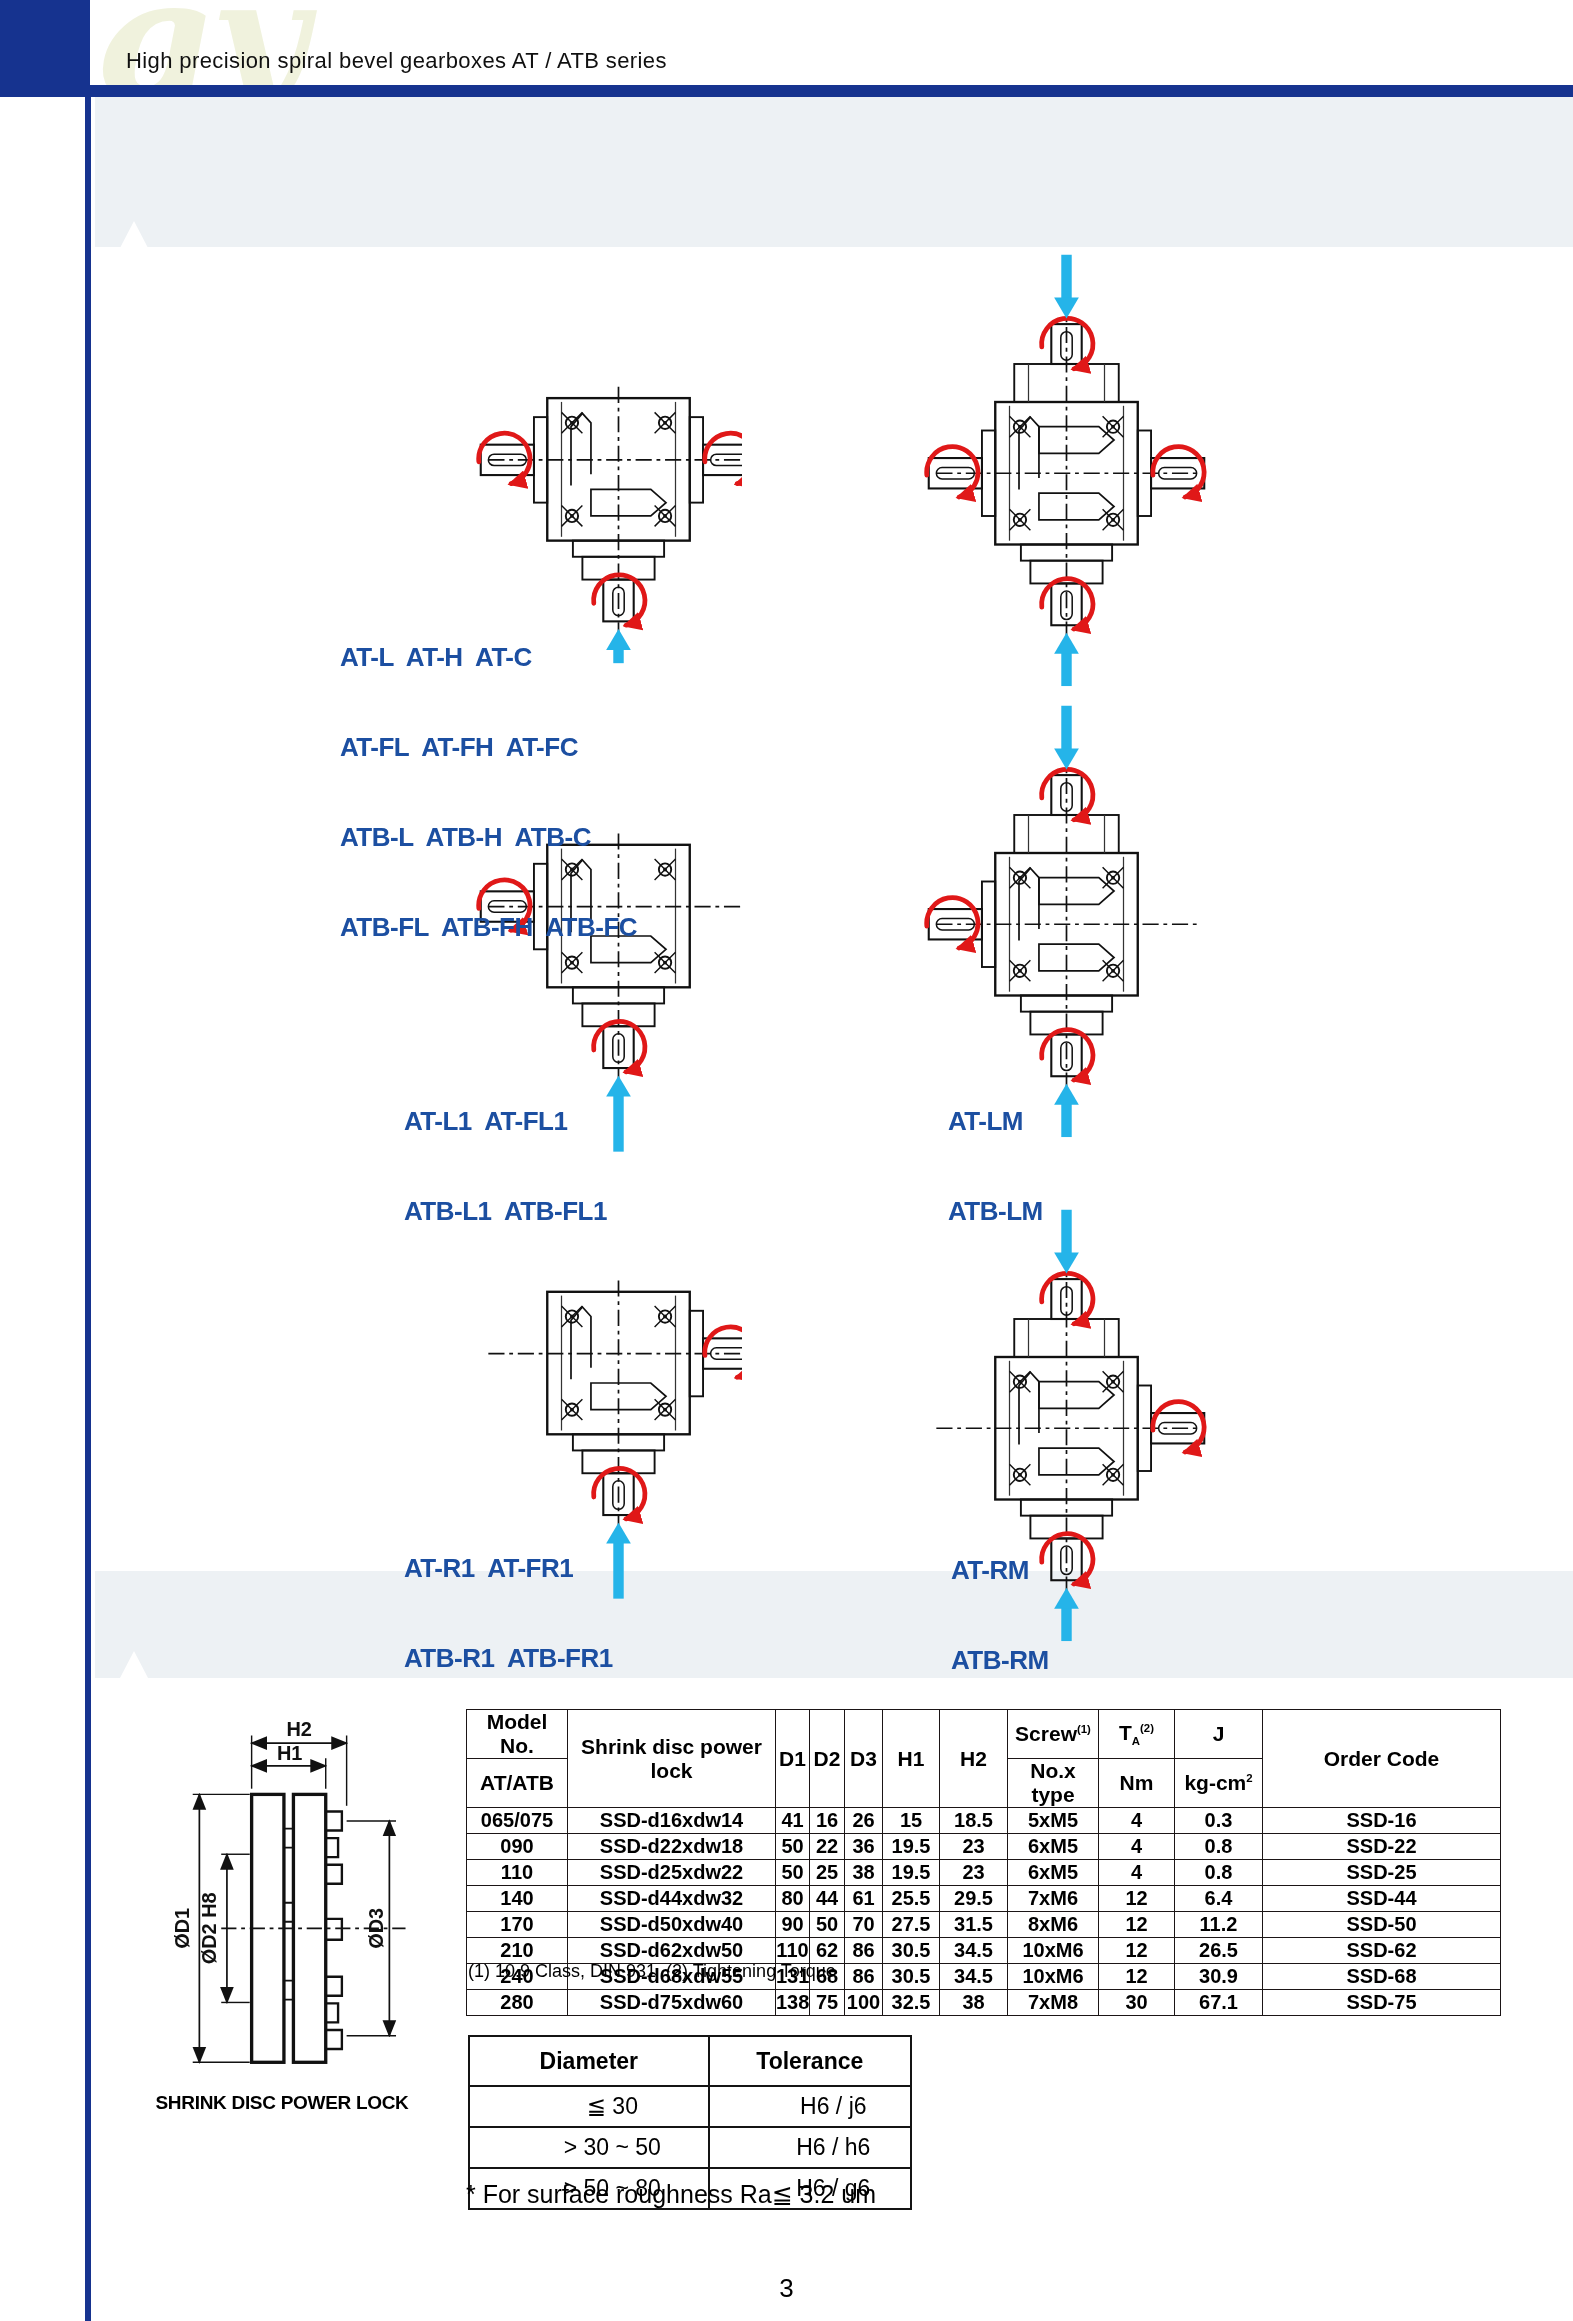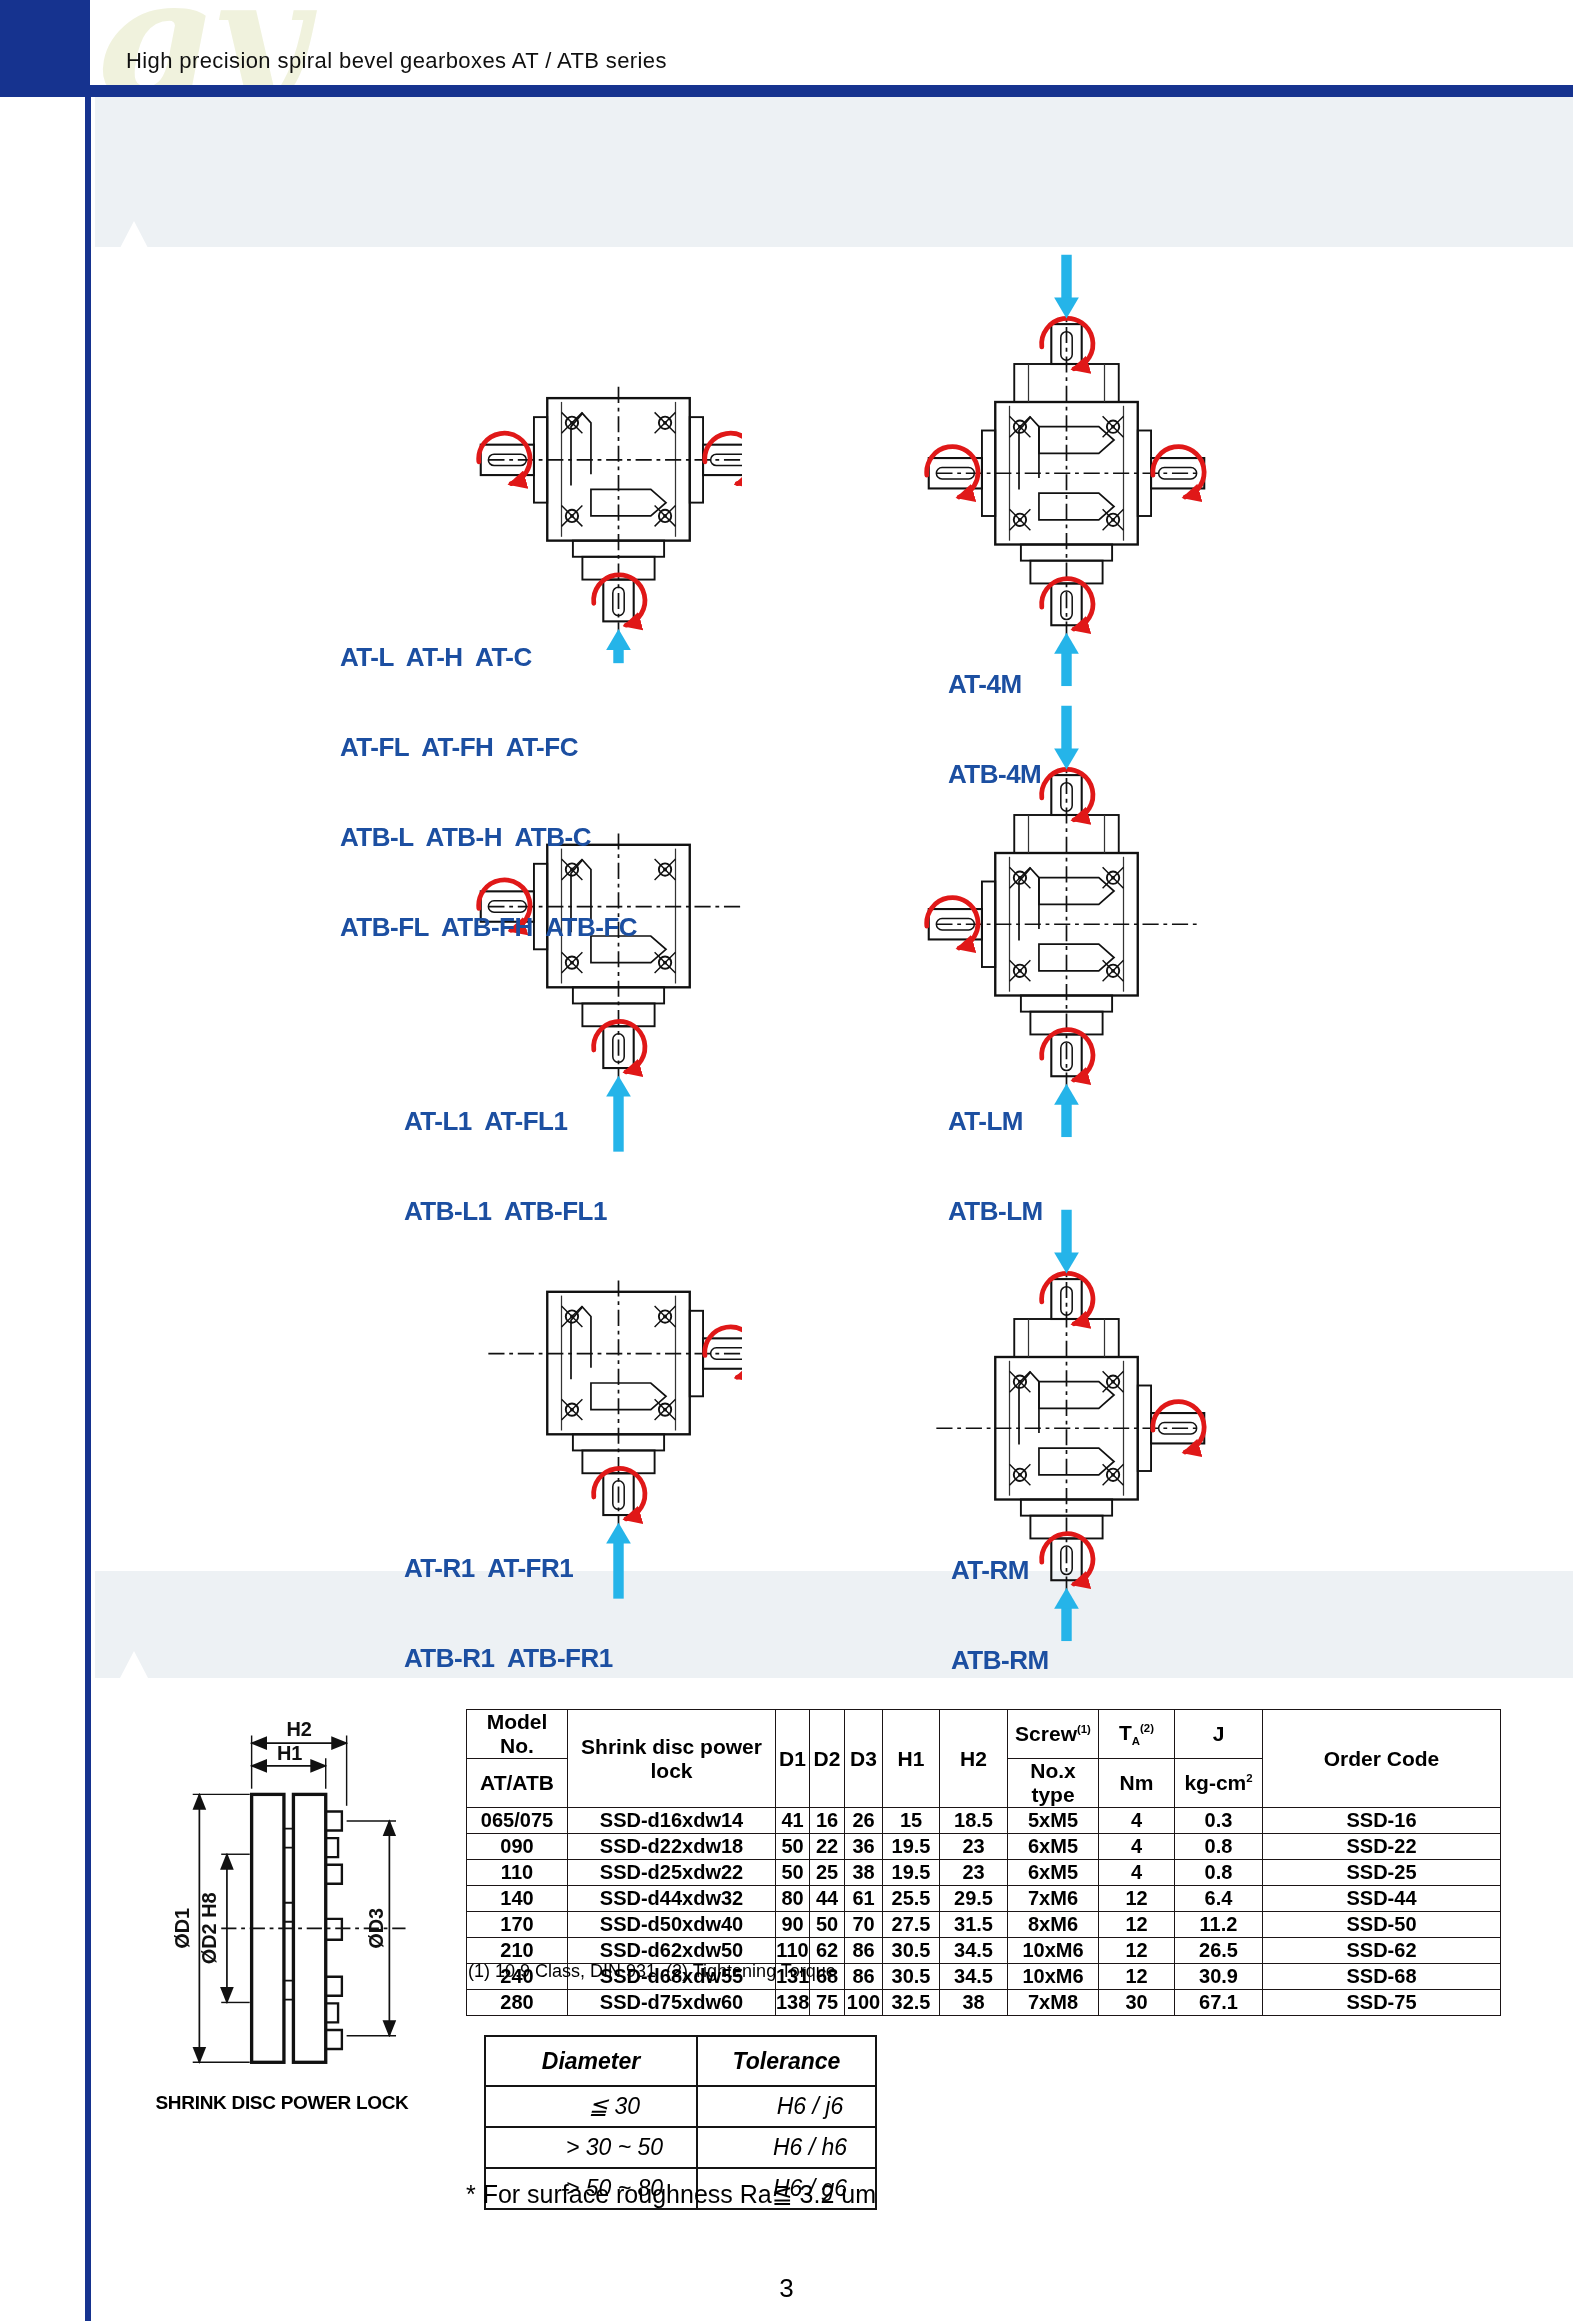--- a/index.html
+++ b/index.html
@@ -24,21 +24,21 @@
   .dsvg{position:absolute;z-index:5;}
   .dlabels{position:absolute;color:#1c4fa1;font-weight:bold;font-size:26px;line-height:30px;
            white-space:pre;z-index:6;letter-spacing:-0.5px;}
   table{border-collapse:collapse;background:#ffffff;}
   .acc{position:absolute;left:466px;top:1685px;width:1035px;z-index:6;table-layout:fixed;margin-top:24px;}
   .acc th,.acc td{border:1.9px solid #1b1516;text-align:center;vertical-align:middle;padding:0;color:#000;}
   .acc thead th{font-size:21px;height:43px;font-weight:bold;}
   .acc tbody td{font-size:20px;height:25px;font-weight:bold;}
   .acc sup{font-size:11.4px;vertical-align:super;}
   .acc sub{font-size:11.4px;vertical-align:sub;}
-  .tol{position:absolute;left:484px;top:2035px;width:393px;z-index:6;font-style:italic;}
+  .tol{position:absolute;left:468px;top:2035px;width:444px;z-index:6;}
   .tol th{border:2.9px solid #141414;font-size:23px;height:46px;font-weight:bold;color:#000;}
   .tol td{border:2.9px solid #141414;font-size:23px;height:37px;text-align:center;font-weight:normal;color:#000;padding-left:48px;}
   .fn{position:absolute;color:#000;z-index:6;white-space:pre;}
   .fn1{left:468px;top:1961px;font-size:18px;}
   .fn2{left:466px;top:2180px;font-size:25px;}
   .caption{position:absolute;left:110px;top:2092px;width:344px;text-align:center;
            font-weight:bold;font-size:19px;color:#000;z-index:6;letter-spacing:-0.3px;}
   .pageno{position:absolute;left:0;top:2273px;width:1573px;text-align:center;font-size:26px;color:#000;z-index:6;}
 </style>
 </head>
@@ -312,24 +312,20 @@
       <line x1="150" y1="10" x2="150" y2="57" stroke="#25b4e9" stroke-width="11"></line>
       <polygon points="137,55 163,55 150,77" fill="#25b4e9"></polygon>
     </svg>
 
   <div class="dlabels" style="left:340px;top:582px">
     <div>AT-L  AT-H  AT-C</div>
     <div>AT-FL  AT-FH  AT-FC</div>
     <div>ATB-L  ATB-H  ATB-C</div>
     <div>ATB-FL  ATB-FH  ATB-FC</div>
   </div>
-  <div class="dlabels" style="left:948px;top:609px">
-    <div>AT-4M</div>
-    <div>ATB-4M</div>
-  </div>
   <div class="dlabels" style="left:404px;top:1046px">
     <div>AT-L1  AT-FL1</div>
     <div>ATB-L1  ATB-FL1</div>
   </div>
   <div class="dlabels" style="left:948px;top:1046px">
     <div>AT-LM</div>
     <div>ATB-LM</div>
   </div>
   <div class="dlabels" style="left:404px;top:1493px">
     <div>AT-R1  AT-FR1</div>

